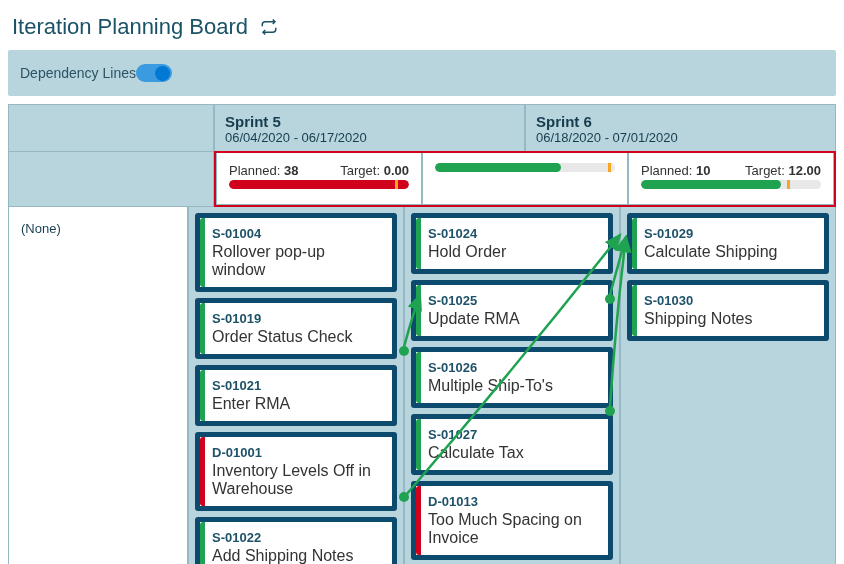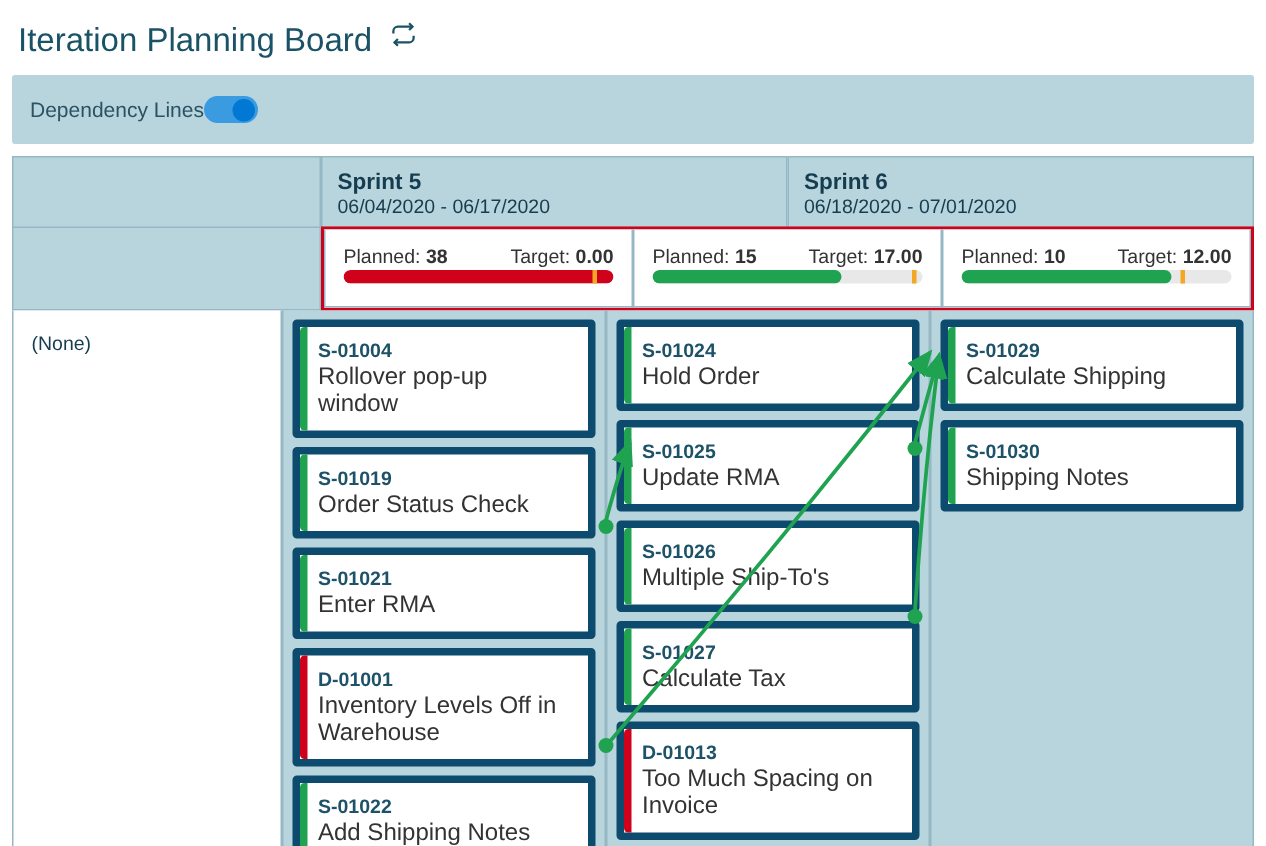--- a/index.html
+++ b/index.html
@@ -1,18 +1,18 @@
 <!DOCTYPE html>
 <html><head>
 <meta charset="utf-8">
 <style>
 * { box-sizing: border-box; margin: 0; padding: 0; }
 body { font-family: -apple-system, BlinkMacSystemFont, "Segoe UI", Arial, sans-serif; background: #fff; width: 844px; height: 564px; overflow: hidden; font-size: 13px; color: #333; }
 
-.header { padding: 14px 12px 10px; display: flex; align-items: flex-start; gap: 12px; }
+.header { padding: 14px 12px 10px; display: flex; align-items: center; gap: 12px; }
 .title { font-size: 22px; font-weight: 400; color: #1a5266; }
 .sync-icon { display: inline-flex; color: #1a5266; }
 
 .toolbar { background: #b8d4dd; margin: 0 8px 8px; padding: 14px 12px; display: flex; align-items: center; border-radius: 2px; }
 .toolbar-label { color: #2c5364; font-size: 14px; }
 .toggle { width: 36px; height: 18px; background: #3a9be0; border-radius: 9px; position: relative; cursor: pointer; }
 .toggle::after { content: ''; position: absolute; width: 15px; height: 15px; background: #0078d4; border-radius: 50%; right: 2px; top: 1.5px; }
 
 .board { display: flex; padding: 0 8px; position: relative; }
 
@@ -84,24 +84,20 @@
       <div class="cap-stats">
         <span><span>Planned:</span> <b>38</b></span>
         <span><span>Target:</span> <b>0.00</b></span>
       </div>
       <div class="bar-track">
         <div class="bar-fill" style="width:100%; background:#d0021b;"></div>
         <div class="bar-marker" style="left:92%;"></div>
       </div>
     </div>
     <div class="capacity-cell">
-      <div class="cap-stats">
-        <span><span>Planned:</span> <b>15</b></span>
-        <span><span>Target:</span> <b>17.00</b></span>
-      </div>
       <div class="bar-track">
         <div class="bar-fill" style="width:70%; background:#1fa350;"></div>
         <div class="bar-marker" style="left:96%;"></div>
       </div>
     </div>
     <div class="capacity-cell">
       <div class="cap-stats">
         <span><span>Planned:</span> <b>10</b></span>
         <span><span>Target:</span> <b>12.00</b></span>
       </div>

